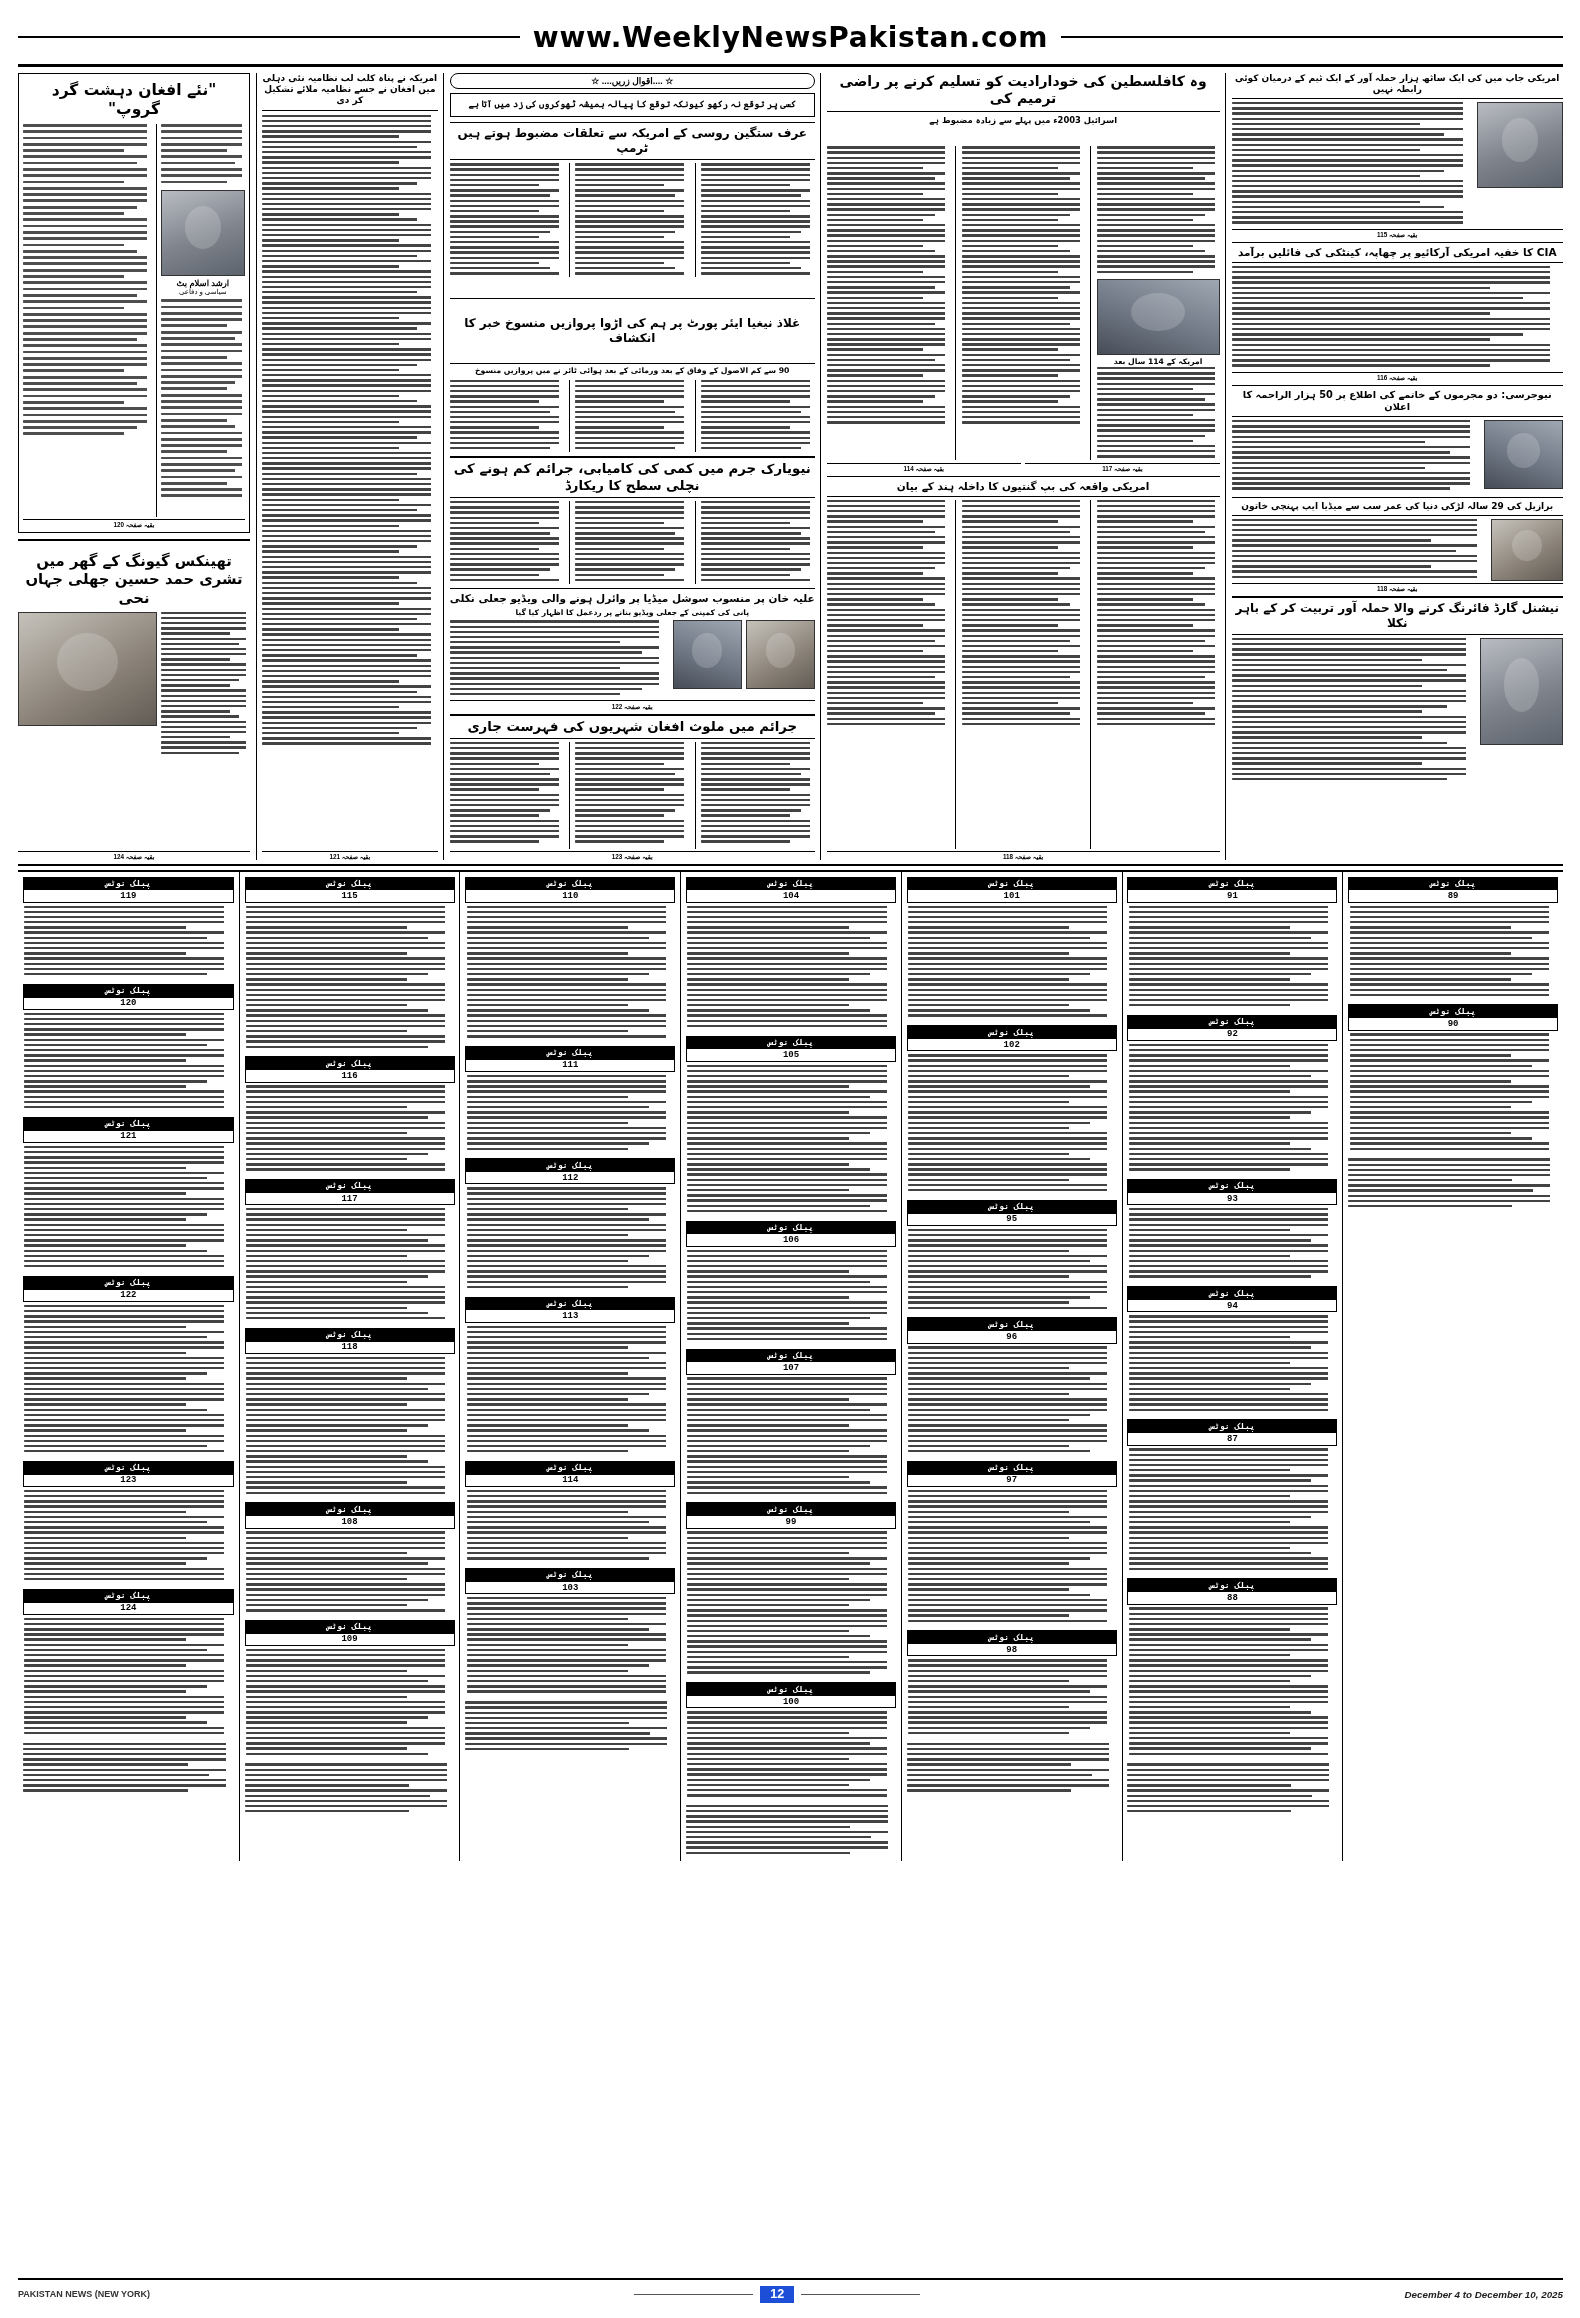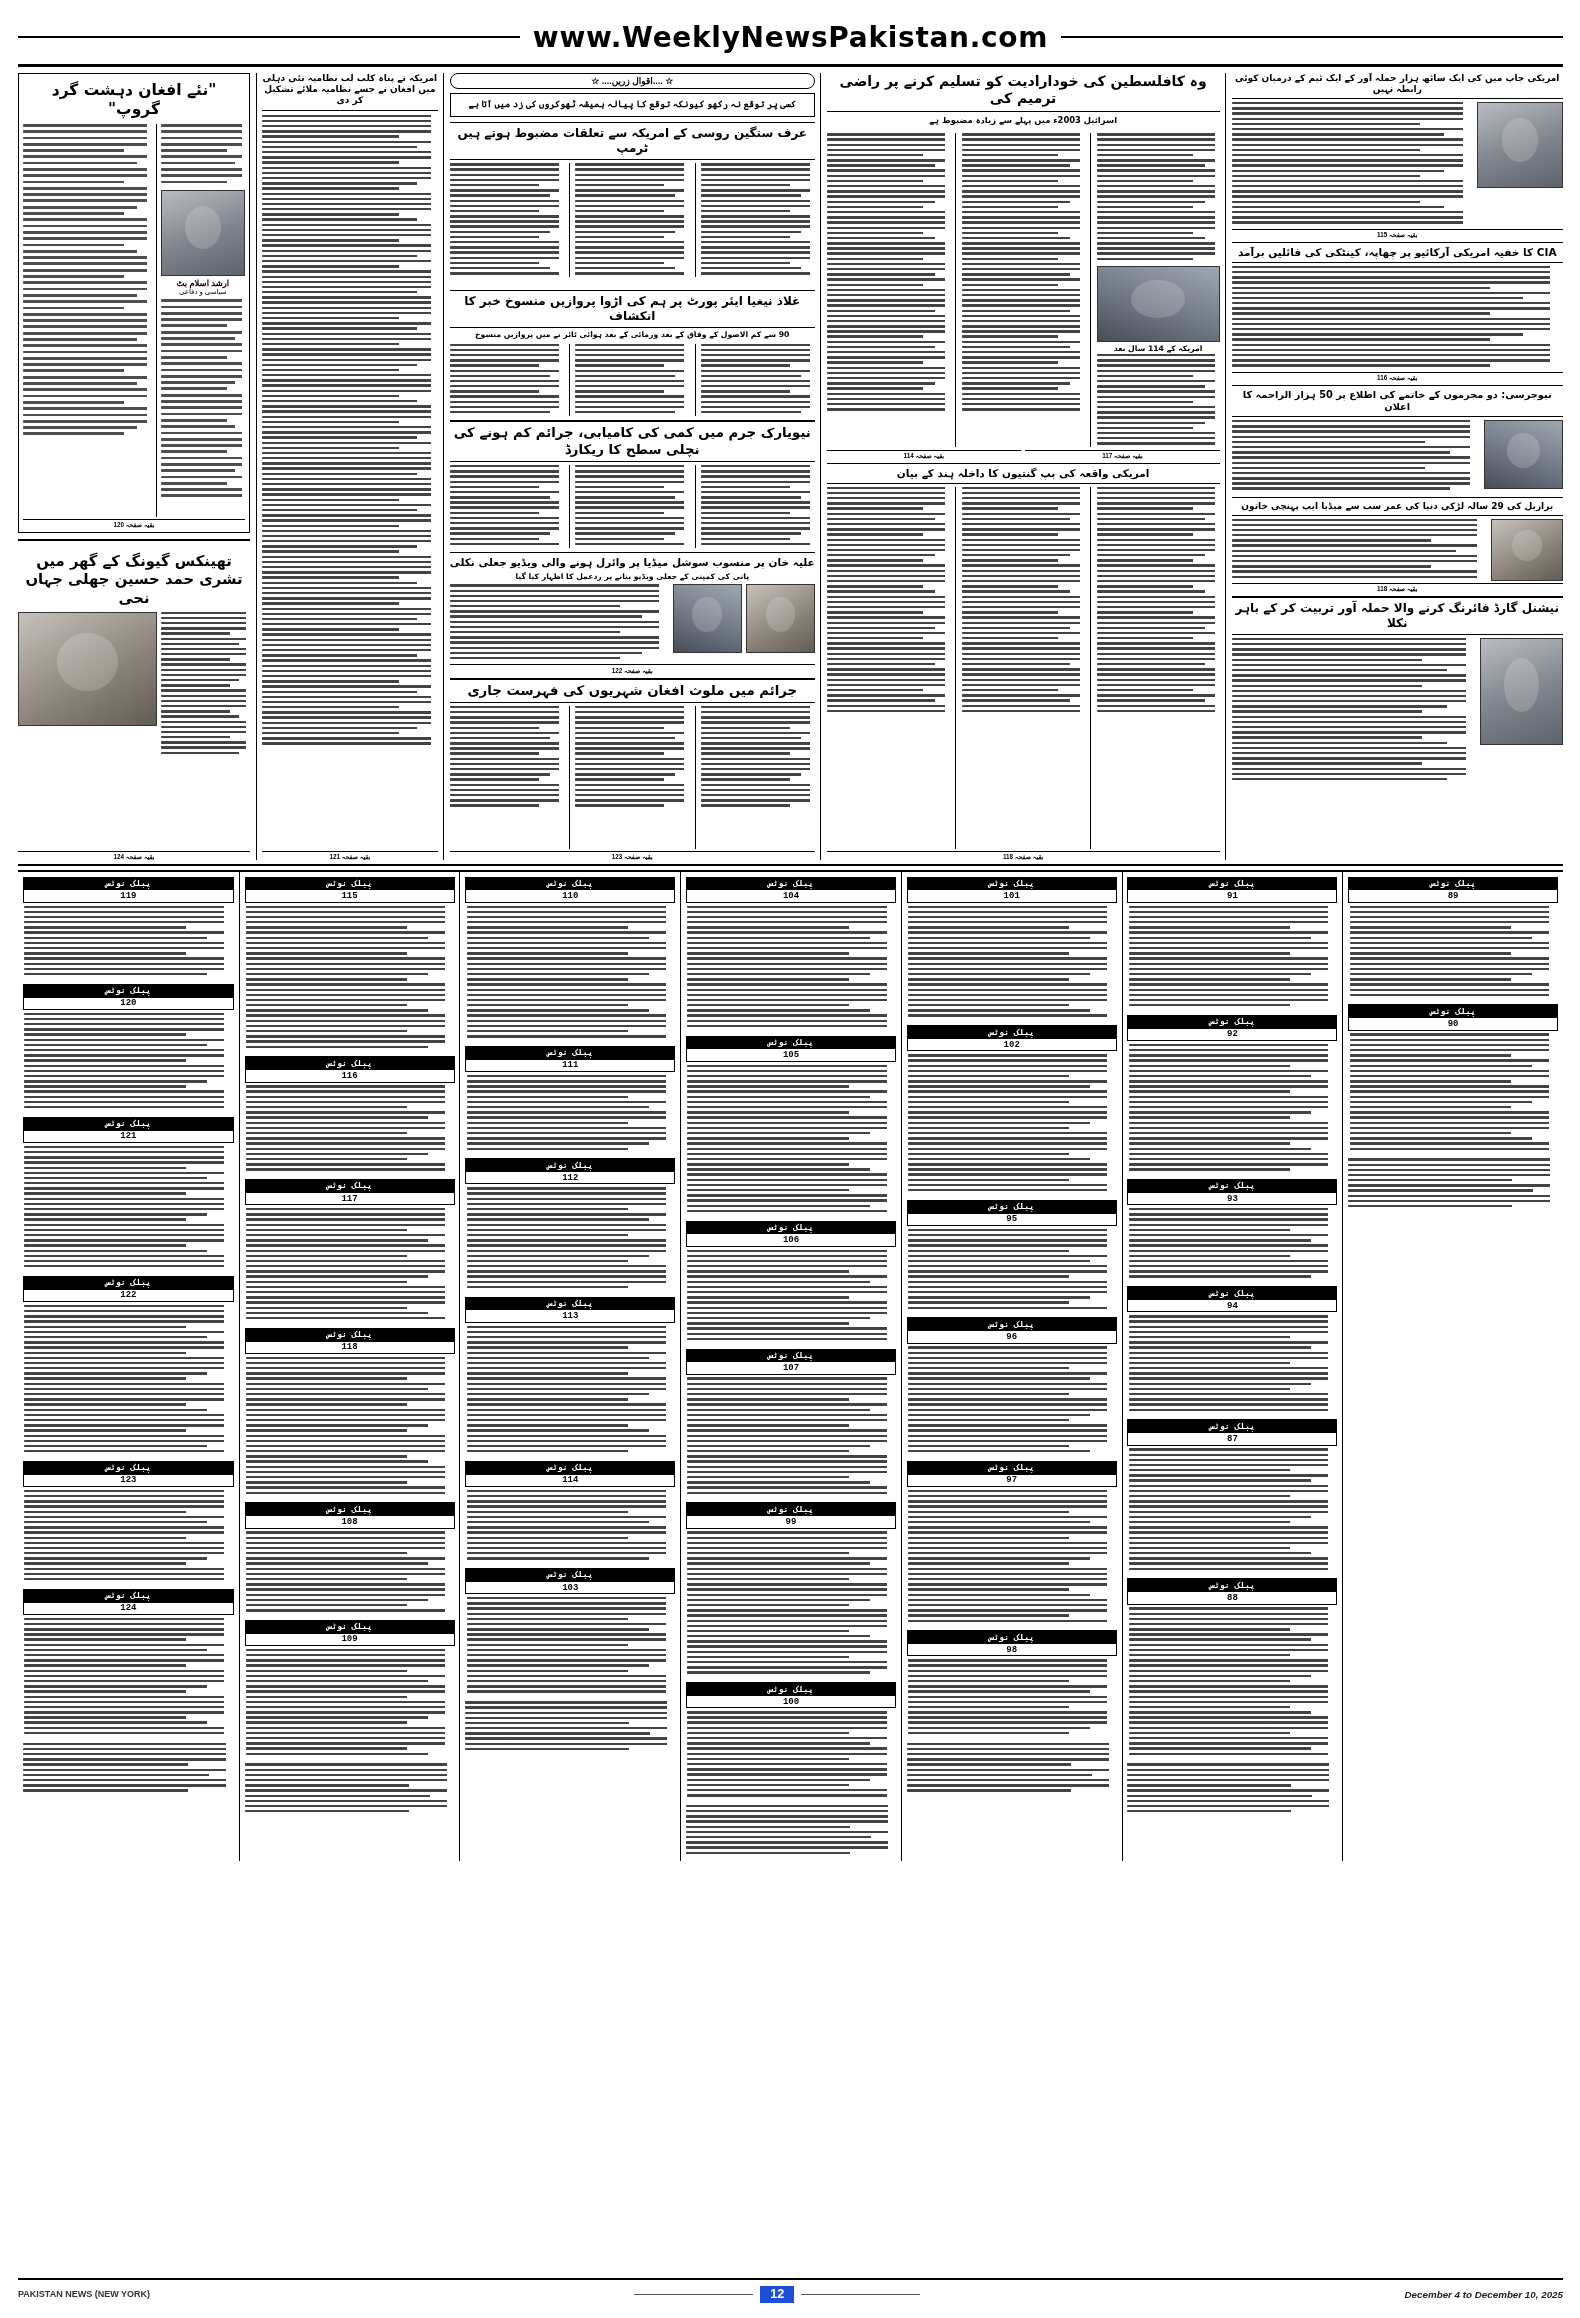--- a/index.html
+++ b/index.html
@@ -422,21 +422,21 @@
             <i></i>
             <i></i>
             <i></i>
             <i></i>
             <i></i>
             <i></i>
             <i></i>
           </div>
       </div>
 
-      <div class="hl" style="font-size:12px;margin-top:13px;border-top:1.4px solid #000;border-bottom:0.7px solid #000;padding:3px 0;">غلاذ نیغیا ایئر پورٹ پر ہم کی اڑوا پروازیں منسوخ خبر کا انکشاف</div>
+      <div class="hl" style="font-size:12px;margin-top:21px;border-top:1.4px solid #000;border-bottom:0.7px solid #000;padding:17px 0;">غلاذ نیغیا ایئر پورٹ پر ہم کی اڑوا پروازیں منسوخ خبر کا انکشاف</div>
       <div class="hl" style="font-size:7.7px;padding:1.4px 0;">90 سے کم الاصول کے وفاق کے بعد ورمائی کے بعد ہوائی ٹائر نے میں پروازیں منسوخ</div>
       <div style="display:flex;gap:5.6px;margin-top:2.8px;">
         <div class="lines tiny" style="flex:1;">
             <i></i>
             <i></i>
             <i></i>
             <i></i>
             <i></i>
             <i></i>
             <i></i>
@@ -641,21 +641,21 @@
           </div>
       </div>
       <div class="cont">بقیہ صفحہ 123</div>
     </div>
 
     <div class="sep-v"></div>
 
     <div style="width:393px;display:flex;flex-direction:column;">
       <div class="hl" style="font-size:14px;border-bottom:1.4px solid #000;padding-bottom:3.5px;">وہ کافلسطین کی خودارادیت کو تسلیم کرنے پر راضی ترمیم کی</div>
       <div class="hl" style="font-size:8.4px;padding:2.1px 0;">اسرائیل 2003ء میں پہلے سے زیادہ مضبوط ہے</div>
-      <div style="display:flex;gap:5.6px;margin-top:6px;">
+      <div style="display:flex;gap:5.6px;margin-top:19px;">
         <div class="lines tiny" style="flex:1;">
             <i></i>
             <i></i>
             <i></i>
             <i></i>
             <i></i>
             <i></i>
             <i></i>
             <i></i>
             <i></i>

